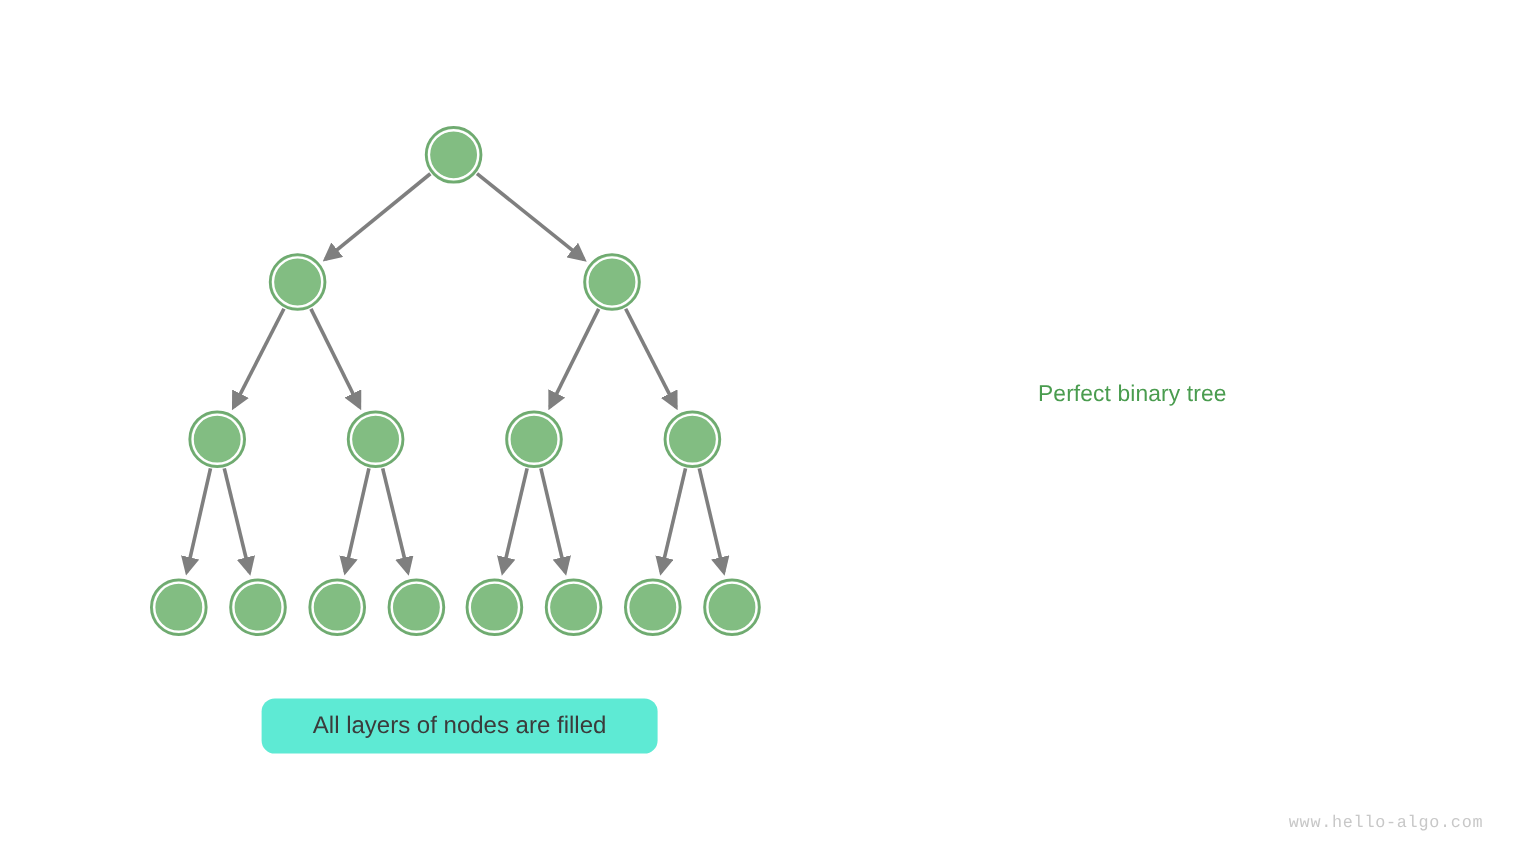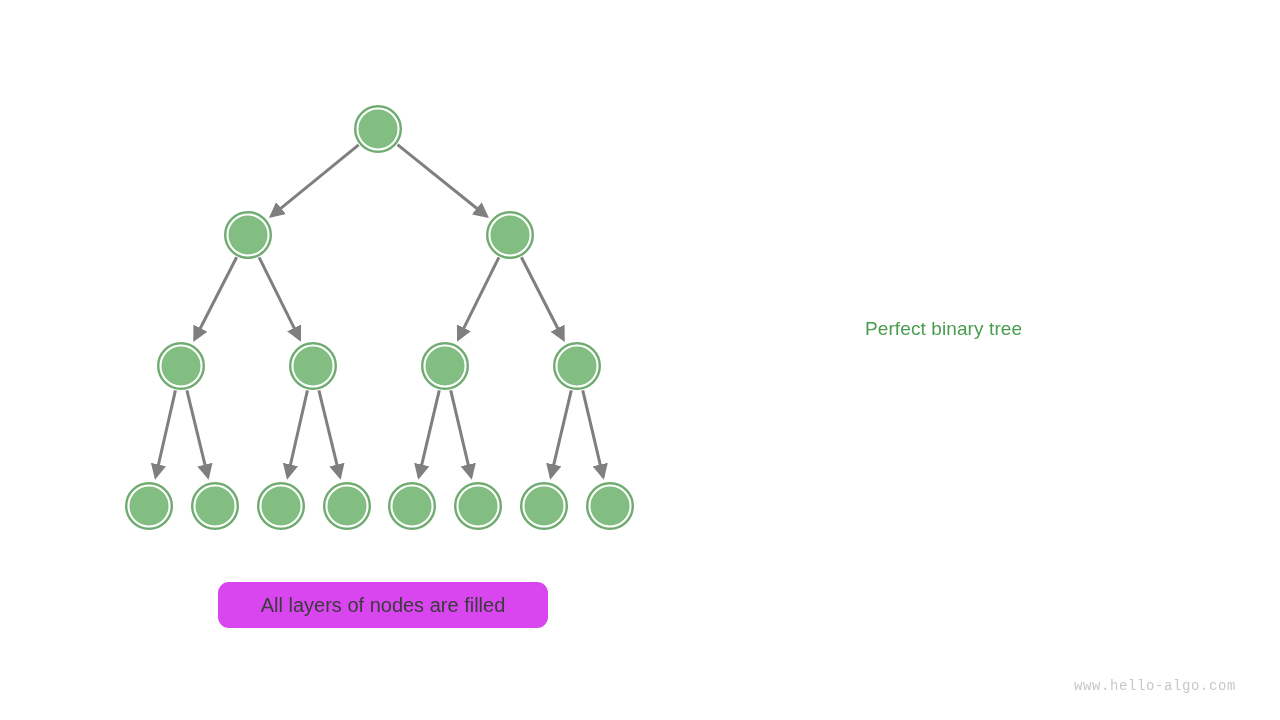--- a/index.html
+++ b/index.html
@@ -32,21 +32,21 @@
     white-space: nowrap;
     letter-spacing: 0.1px;
     margin-top: 16px;
   }
   .caption-box {
     position: absolute;
     left: 218px;
     top: 582px;
     width: 330px;
     height: 46px;
-    background: #d946ef;
+    background: #5eead4;
     border-radius: 11px;
     display: flex;
     align-items: center;
     justify-content: center;
   }
   .caption-text {
     font-family: "Liberation Sans", sans-serif;
     font-size: 20px;
     color: #3b3b3b;
     white-space: nowrap;

